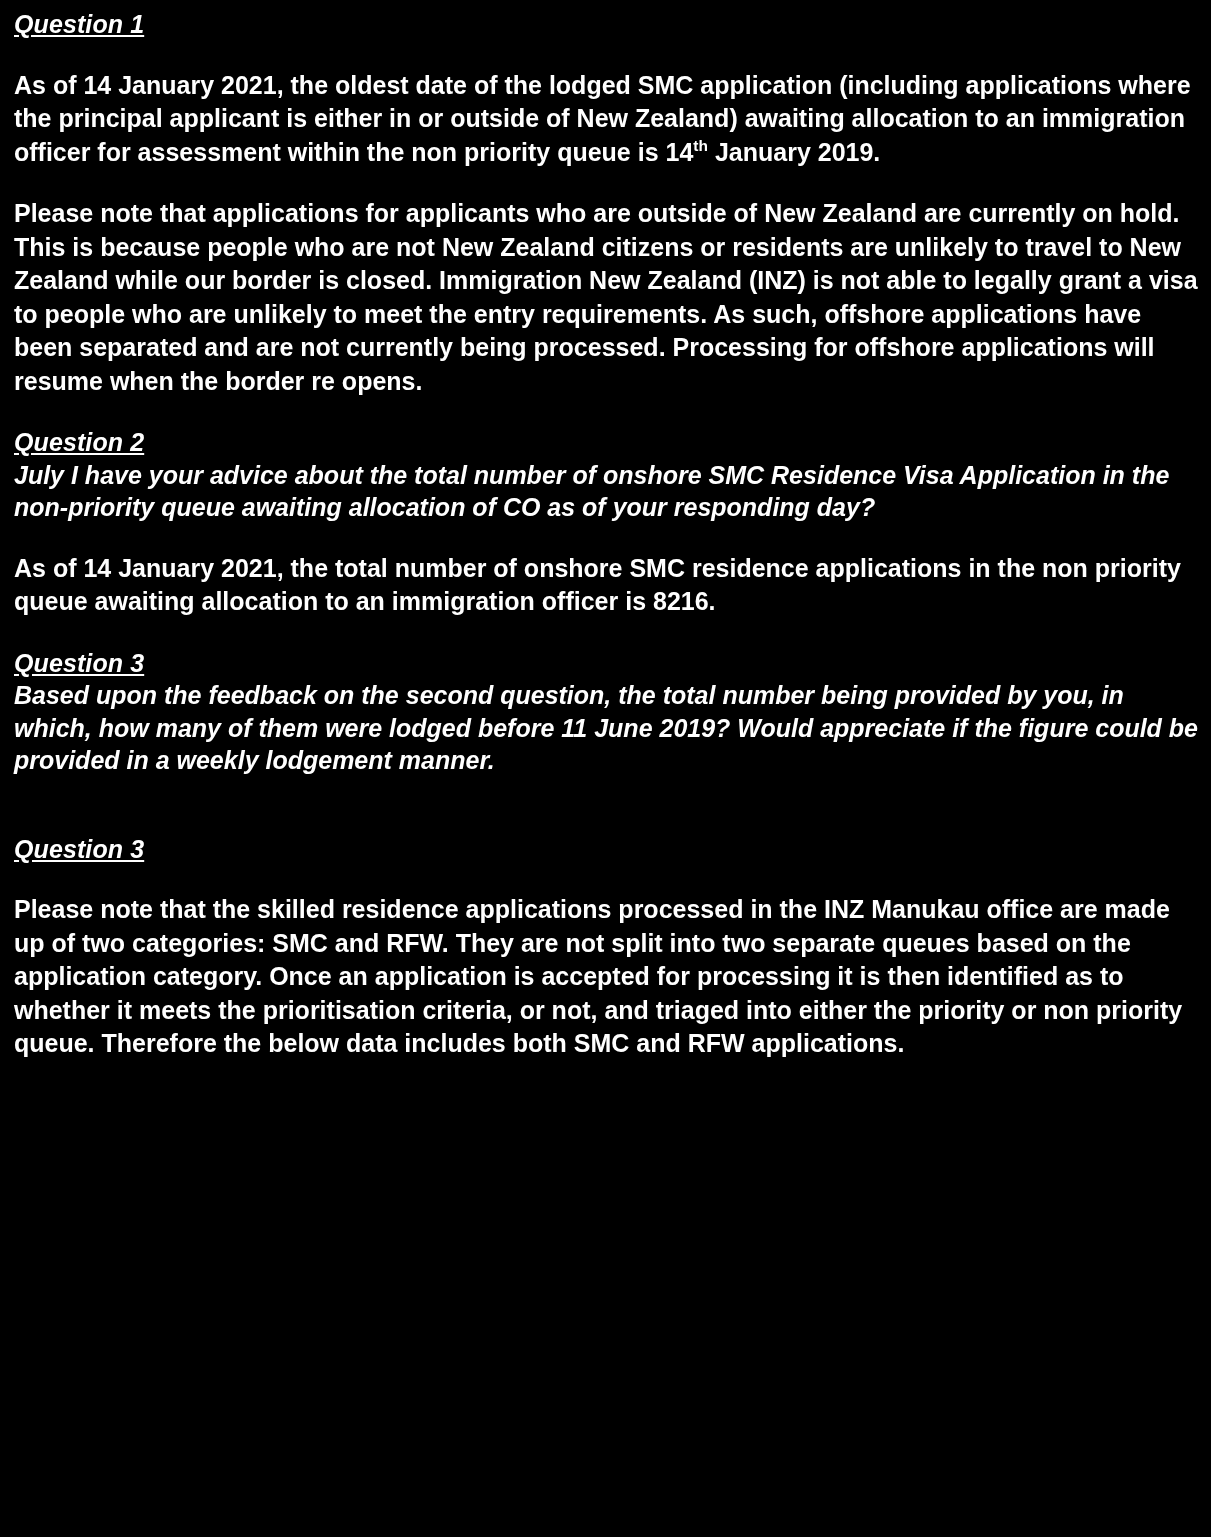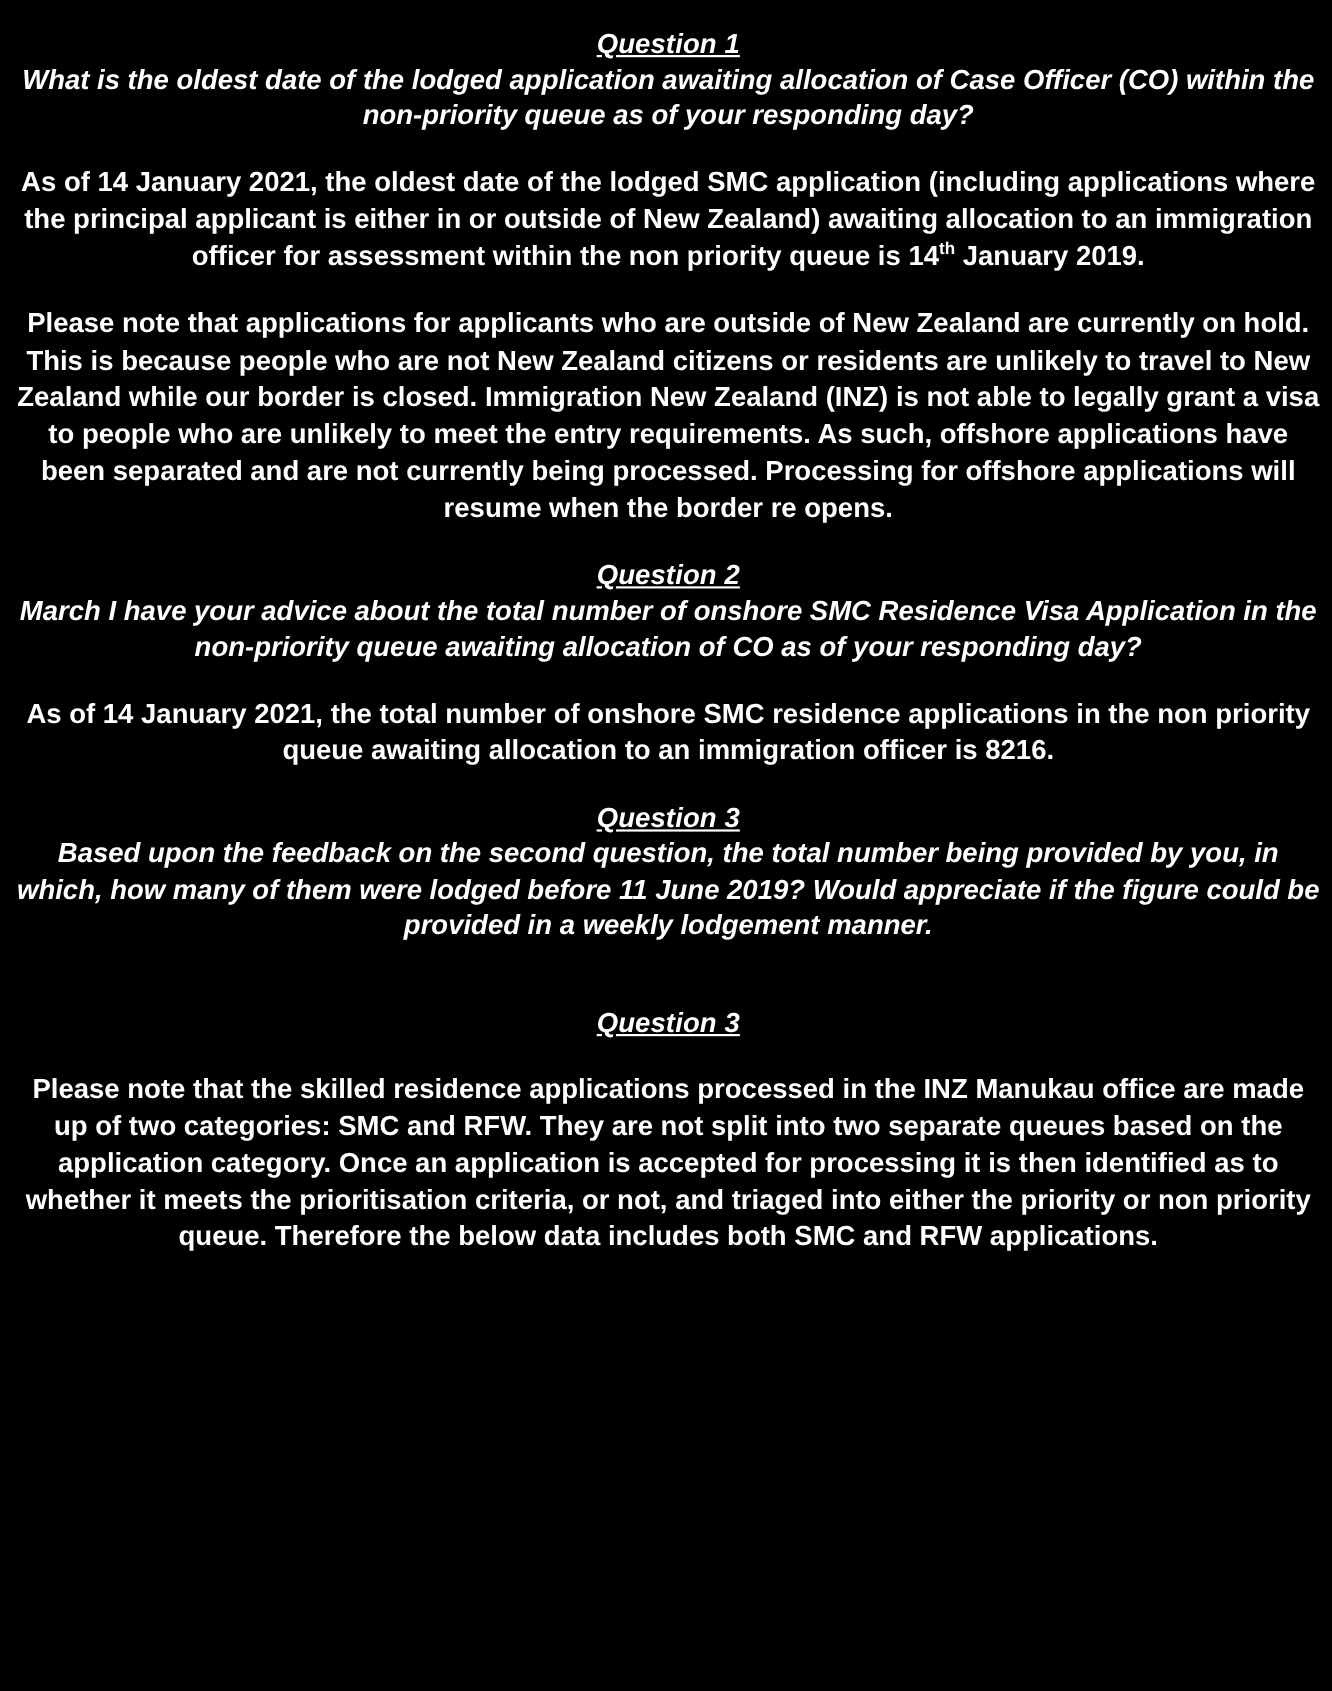--- a/index.html
+++ b/index.html
@@ -11,23 +11,22 @@
     width: 1211px;
     min-height: 1537px;
     font-family: "Liberation Sans", sans-serif;
     color: #ffffff;
     -webkit-font-smoothing: antialiased;
   }
   .page {
     width: 1211px;
     min-height: 1537px;
     box-sizing: border-box;
-    padding: 24px 10px 0 14px;
+    padding: 8px 10px 0 14px;
     background: #000000;
-    text-align: center;
   }
   .qheading {
     font-style: italic;
     font-weight: bold;
     font-size: 25px;
     line-height: 1.30;
     text-decoration: underline;
     letter-spacing: 0.1px;
     margin: 0;
   }
@@ -59,32 +58,31 @@
     margin: 0;
   }
 </style>
 </head>
 <body>
 
 <div class="page">
 
   <div class="block">
     <div class="qheading">Question 1</div>
-    <div class="qbody">What is the oldest date of the lodged application awaiting allocation of Case Officer (CO) within the non-priority queue as of your responding day?</div>
     <div class="gap"></div>
     <div class="answer"><span>As of 14 January 2021, the oldest date of the lodged SMC application (including applications where the principal applicant is either in or outside of New Zealand) awaiting allocation to an immigration officer for assessment within the non priority queue is 14</span><sup>th</sup><span> January 2019.</span></div>
     <div class="gap"></div>
     <div class="answer">Please note that applications for applicants who are outside of New Zealand are currently on hold. This is because people who are not New Zealand citizens or residents are unlikely to travel to New Zealand while our border is closed. Immigration New Zealand (INZ) is not able to legally grant a visa to people who are unlikely to meet the entry requirements. As such, offshore applications have been separated and are not currently being processed. Processing for offshore applications will resume when the border re opens.</div>
   </div>
 
   <div class="gap"></div>
 
   <div class="block">
     <div class="qheading">Question 2</div>
-    <div class="qbody">March I have your advice about the total number of onshore SMC Residence Visa Application in the non-priority queue awaiting allocation of CO as of your responding day?</div>
+    <div class="qbody">July I have your advice about the total number of onshore SMC Residence Visa Application in the non-priority queue awaiting allocation of CO as of your responding day?</div>
     <div class="gap"></div>
     <div class="answer">As of 14 January 2021, the total number of onshore SMC residence applications in the non priority queue awaiting allocation to an immigration officer is 8216.</div>
   </div>
 
   <div class="gap"></div>
 
   <div class="block">
     <div class="qheading">Question 3</div>
     <div class="qbody">Based upon the feedback on the second question, the total number being provided by you, in which, how many of them were lodged before 11 June 2019? Would appreciate if the figure could be provided in a weekly lodgement manner.</div>
     <div class="gap"></div>

